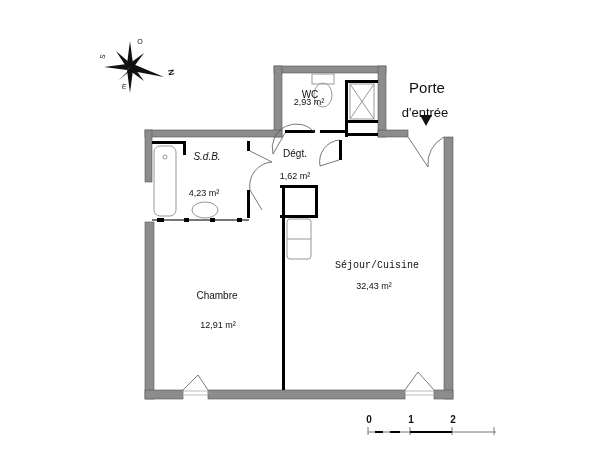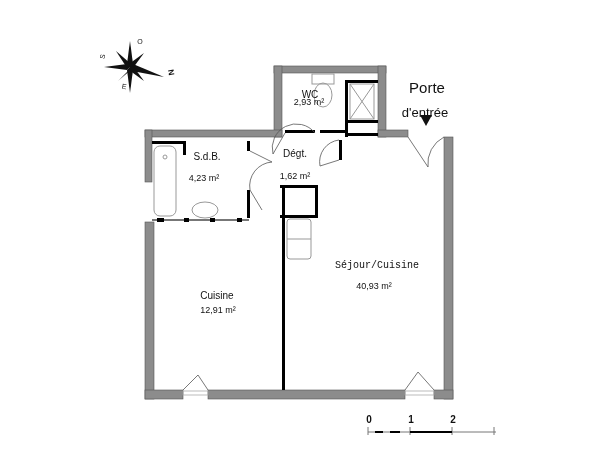--- a/index.html
+++ b/index.html
@@ -119,28 +119,28 @@
 <div class="lbl" style="left:100px;top:53px;font-size:7px;transform:rotate(-80deg);">S</div>
 <div class="lbl" style="left:168px;top:68px;font-size:8px;font-weight:bold;transform:rotate(80deg);">N</div>
 <div class="lbl" style="left:122px;top:83px;font-size:7px;transform:rotate(10deg);">E</div>
 
 <div class="lbl room" style="left:427px;top:79px;font-size:15px;">Porte</div>
 <div class="lbl room" style="left:425px;top:94px;font-size:13px;margin-top:11px;">d'entrée</div>
 
 <div class="lbl room" style="left:310px;top:89px;">WC</div>
 <div class="lbl area" style="left:309px;top:97px;">2,93 m²</div>
 
-<div class="lbl room" style="left:207px;top:151px;">S.d.B.</div>
-<div class="lbl area" style="left:204px;top:173px;">4,23 m²</div>
+<div class="lbl room" style="left:207px;top:151px;font-style:italic;">S.d.B.</div>
+<div class="lbl area" style="left:204px;top:188px;">4,23 m²</div>
 
 <div class="lbl room" style="left:295px;top:148px;">Dégt.</div>
 <div class="lbl area" style="left:295px;top:171px;">1,62 m²</div>
 
 <div class="lbl room" style="left:377px;top:260px;font-family:Liberation Mono, monospace;">Séjour/Cuisine</div>
-<div class="lbl area" style="left:374px;top:281px;">40,93 m²</div>
+<div class="lbl area" style="left:374px;top:281px;">32,43 m²</div>
 
-<div class="lbl room" style="left:217px;top:290px;">Cuisine</div>
-<div class="lbl area" style="left:218px;top:305px;">12,91 m²</div>
+<div class="lbl room" style="left:217px;top:290px;">Chambre</div>
+<div class="lbl area" style="left:218px;top:320px;">12,91 m²</div>
 
 <div class="scale-lbl" style="left:369px;top:414px;">0</div>
 <div class="scale-lbl" style="left:411px;top:414px;">1</div>
 <div class="scale-lbl" style="left:453px;top:414px;">2</div>
 <div class="scale-lbl" style="left:494px;top:414px;margin-top:42px;">3m</div>
 
 </body></html>

